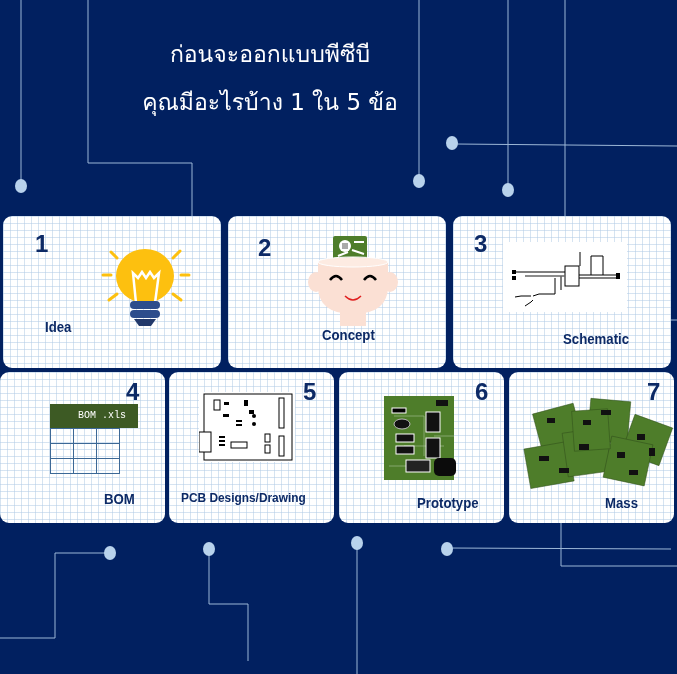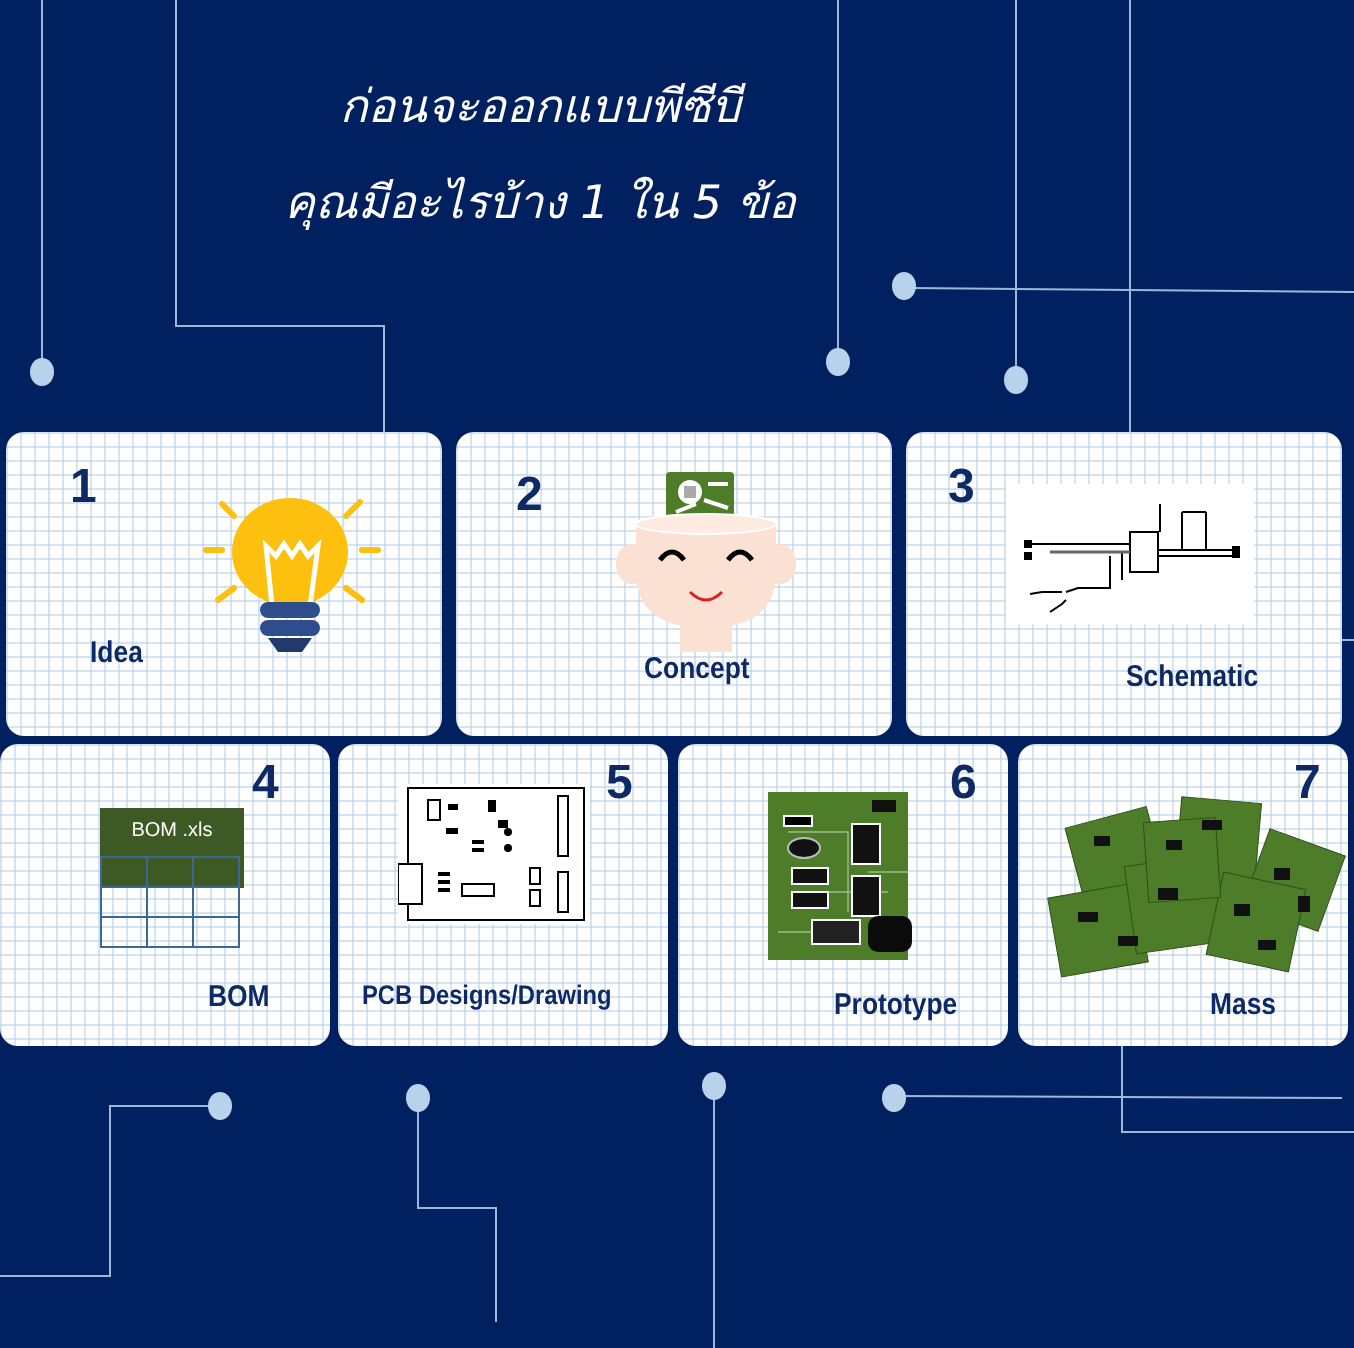--- a/index.html
+++ b/index.html
@@ -7,21 +7,21 @@
     width: 677px; height: 674px; overflow: hidden;
     background: #012060;
     font-family: "DejaVu Sans", sans-serif;
     position: relative;
   }
   .bg-lines { position: absolute; left: 0; top: 0; width: 677px; height: 674px; }
   .title {
     position: absolute; left: 100px; top: 30px; width: 340px;
     text-align: center; color: #ffffff;
     font-family: "DejaVu Sans", sans-serif;
-    font-size: 23px; line-height: 48px; font-weight: normal; font-style: italic;
+    font-size: 23px; line-height: 48px; font-weight: normal;
   }
   .card {
     position: absolute; border-radius: 9px;
     background-color: #ffffff;
     background-image:
       linear-gradient(to right, rgba(180,205,230,0.55) 1px, transparent 1px),
       linear-gradient(to bottom, rgba(180,205,230,0.55) 1px, transparent 1px);
     background-size: 7px 7px;
     overflow: hidden;
   }
@@ -29,23 +29,23 @@
     position: absolute; font-family: "Liberation Sans", sans-serif;
     font-weight: bold; font-size: 24px; color: #0d2a66;
   }
   .label {
     position: absolute; font-family: "Liberation Sans", sans-serif;
     font-weight: bold; font-size: 15px; color: #0d2a66;
     white-space: nowrap; transform: scaleX(0.88); transform-origin: left center;
   }
   .icon { position: absolute; }
   .bom-head {
-    position: absolute; left: 0; top: 0; width: 72px; height: 40px;
-    background: #3d5a24; color: #fff; font-family: Liberation Sans, sans-serif;
-    font-size: 10px; line-height: 24px; text-align: center;
+    position: absolute; left: 0; top: 0; width: 72px; height: 24px;
+    background: #3d5a24; color: #fff; font-family: Liberation Mono, monospace;
+    font-size: 10px; line-height: 24px; text-align: center; padding-left: 16px;
   }
   .bom-grid { position: absolute; left: 0; top: 24px; border-collapse: collapse; }
   .bom-grid td { border: 1px solid #3c6896; width: 22px; height: 14px; padding: 0; }
 </style>
 </head>
 <body>
 
 <svg class="bg-lines" viewBox="0 0 677 674">
   <g stroke="#b8d2ec" stroke-width="1" fill="none" opacity="0.85">
     <line x1="21" y1="0" x2="21" y2="184"></line>

